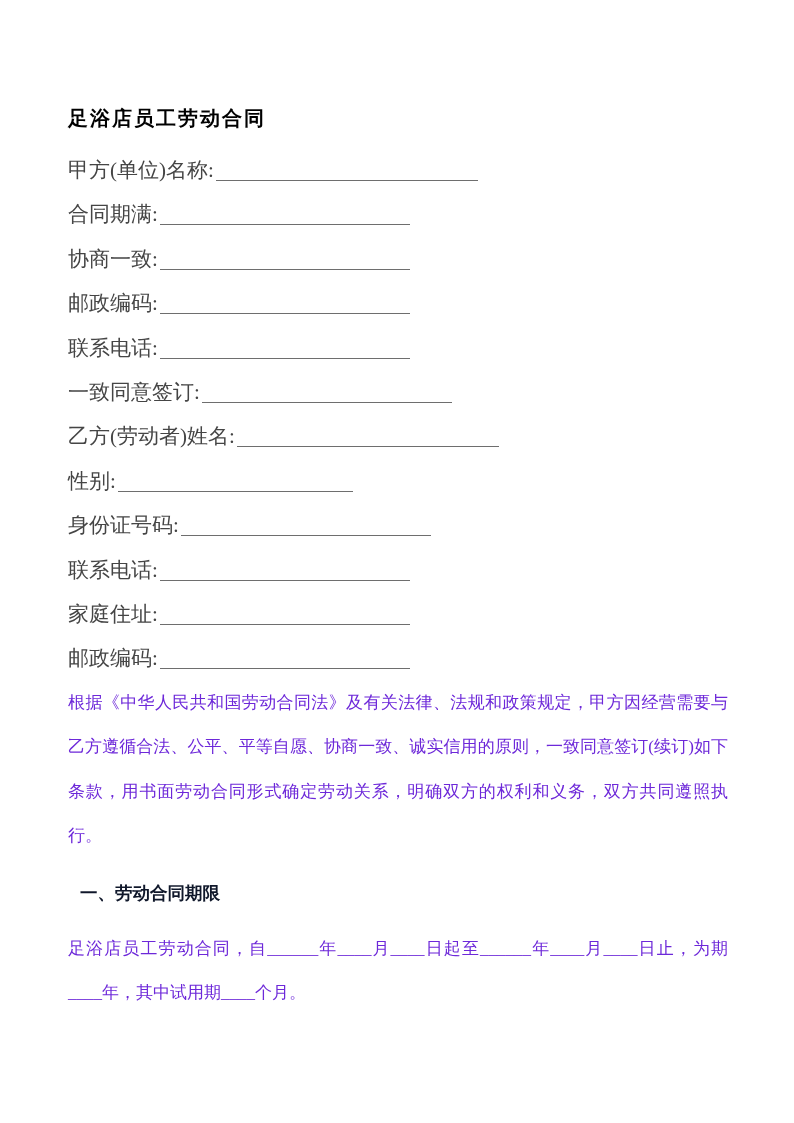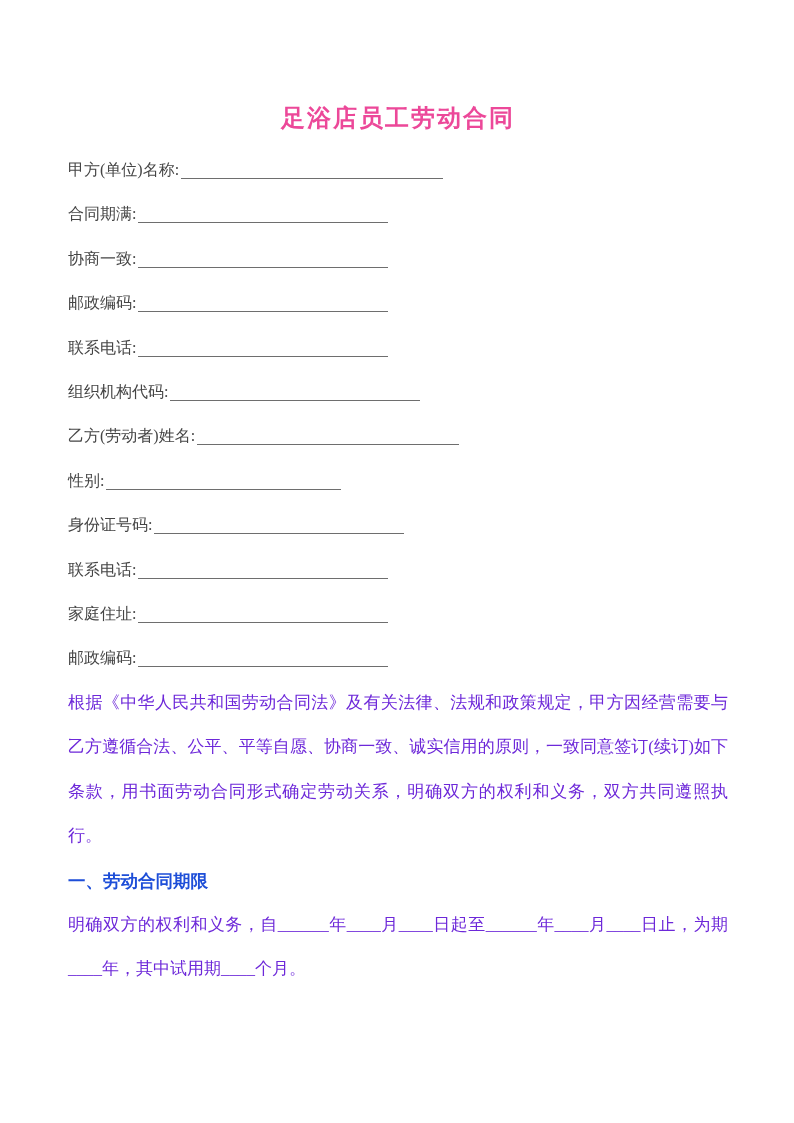--- a/index.html
+++ b/index.html
@@ -14,29 +14,28 @@
     color: #454545;
   }
   .content {
     position: absolute;
     left: 68px;
     top: 98px;
     width: 660px;
   }
   .title {
     margin: 0 0 10px 0;
-    font-size: 24px;
+    font-size: 20px;
     font-weight: bold;
-    text-align: center;
     letter-spacing: 2px;
     line-height: 40px;
-    color: #ec4899;
+    color: #000000;
   }
   .field {
-    font-size: 16px;
+    font-size: 21px;
     line-height: 44.4px;
     white-space: nowrap;
   }
   .blank {
     display: inline-block;
     width: 250px;
     height: 18px;
     border-bottom: 1px solid #6e6e6e;
     vertical-align: -4px;
     margin-left: 2px;
@@ -44,25 +43,25 @@
   .blank-long  { width: 262px; }
   .blank-short { width: 235px; }
   .para {
     margin: 0;
     font-size: 17px;
     line-height: 44.4px;
     text-align: justify;
     color: #6d28d9;
   }
   .heading {
-    margin: 0;
+    margin: 12px;
     font-size: 17.5px;
     font-weight: bold;
     line-height: 44.4px;
-    color: #1d4ed8;
+    color: #0f172a;
   }
 </style>
 </head>
 <body>
 
 <div class="page">
   <div class="content">
 
     <h1 class="title">足浴店员工劳动合同</h1>
 
@@ -75,21 +74,21 @@
     <div class="field">
       <span>协商一致:</span><span class="blank"></span>
     </div>
     <div class="field">
       <span>邮政编码:</span><span class="blank"></span>
     </div>
     <div class="field">
       <span>联系电话:</span><span class="blank"></span>
     </div>
     <div class="field">
-      <span>组织机构代码:</span><span class="blank"></span>
+      <span>一致同意签订:</span><span class="blank"></span>
     </div>
     <div class="field">
       <span>乙方(劳动者)姓名:</span><span class="blank blank-long"></span>
     </div>
     <div class="field">
       <span>性别:</span><span class="blank blank-short"></span>
     </div>
     <div class="field">
       <span>身份证号码:</span><span class="blank"></span>
     </div>
@@ -100,17 +99,17 @@
       <span>家庭住址:</span><span class="blank"></span>
     </div>
     <div class="field">
       <span>邮政编码:</span><span class="blank"></span>
     </div>
 
     <p class="para">根据《中华人民共和国劳动合同法》及有关法律、法规和政策规定，甲方因经营需要与乙方遵循合法、公平、平等自愿、协商一致、诚实信用的原则，一致同意签订(续订)如下条款，用书面劳动合同形式确定劳动关系，明确双方的权利和义务，双方共同遵照执行。</p>
 
     <h2 class="heading">一、劳动合同期限</h2>
 
-    <p class="para">明确双方的权利和义务，自______年____月____日起至______年____月____日止，为期____年，其中试用期____个月。</p>
+    <p class="para">足浴店员工劳动合同，自______年____月____日起至______年____月____日止，为期____年，其中试用期____个月。</p>
 
 
   </div>
 </div>
 
 </body></html>

